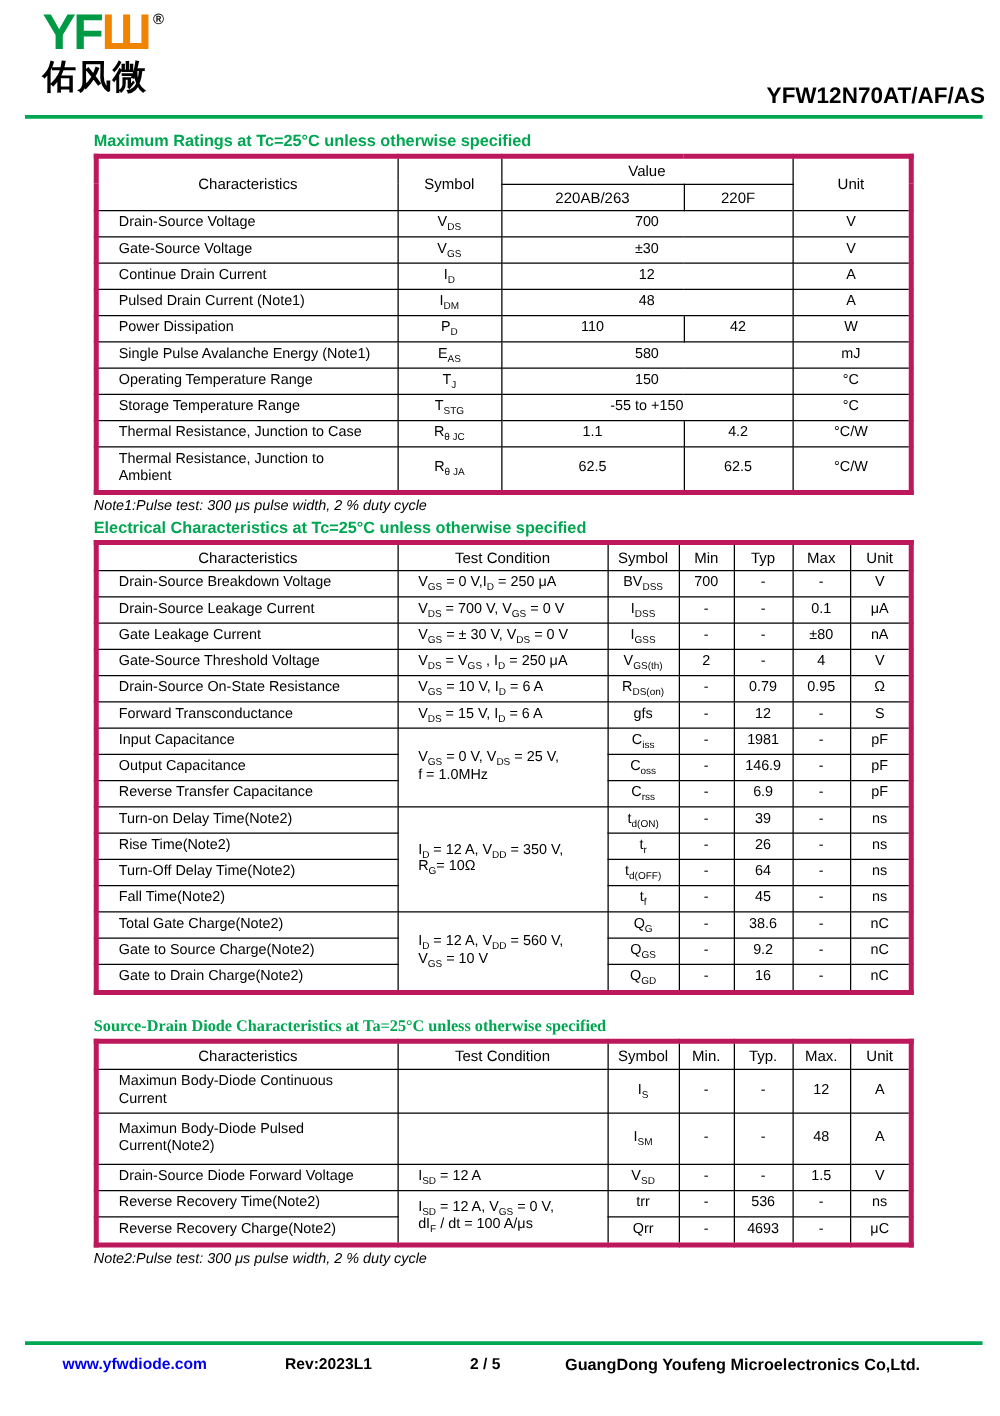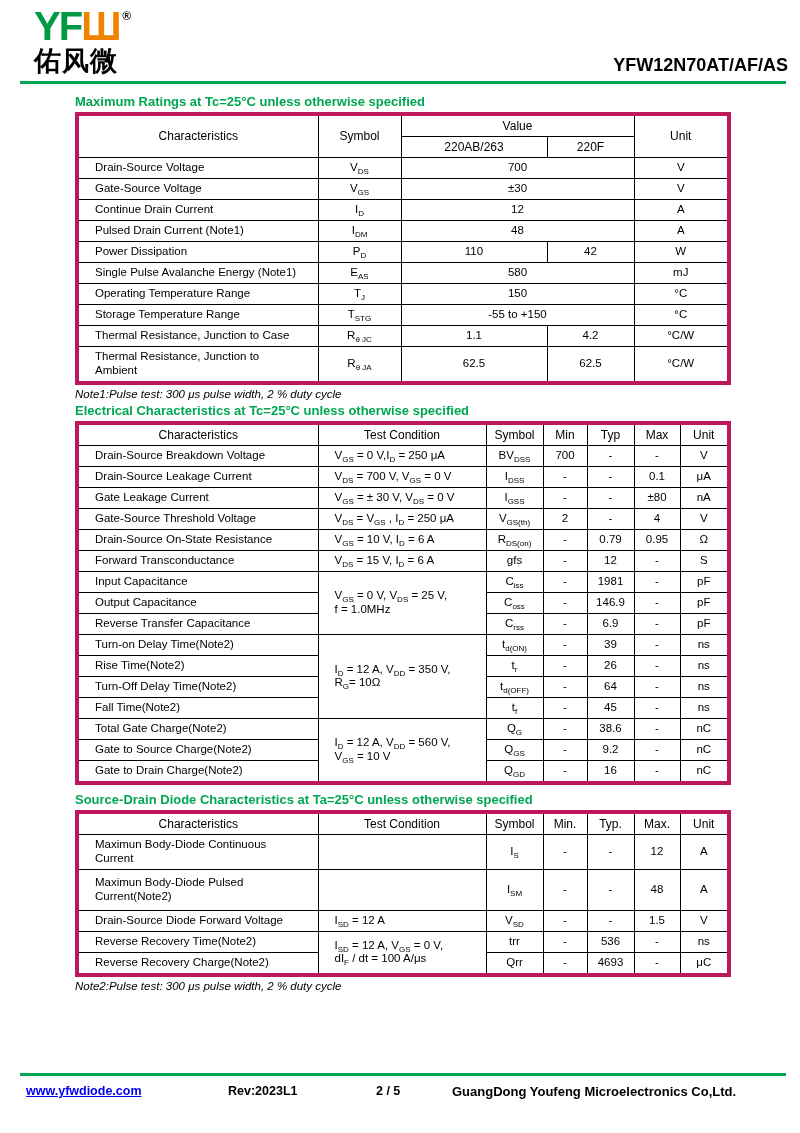--- a/index.html
+++ b/index.html
@@ -1,52 +1,52 @@
 <!DOCTYPE html>
 <html><head>
 <meta charset="utf-8">
 <style>
   html,body{margin:0;padding:0;}
   body{width:800px;height:1133px;background:#fff;color:#000;
        font-family:"Liberation Sans","DejaVu Sans",sans-serif;}
   .page{position:relative;width:800px;height:1133px;background:#fff;overflow:hidden;}
 
   
-  .header{position:relative;height:84px;padding-left:20px;}
+  .header{position:relative;height:95px;padding-left:20px;}
   .logo{position:absolute;left:34px;top:6px;line-height:1;}
   .logo-mark{font-size:40px;font-weight:bold;letter-spacing:-2px;line-height:1;}
   .logo-yf{color:#009A44;}
   .logo-u{color:#F08300;}
   .logo-reg{font-size:12px;font-weight:bold;color:#111;position:relative;top:-20px;left:3px;letter-spacing:0;}
   .logo-cn{font-size:27px;font-weight:bold;margin-top:2px;letter-spacing:1px;}
   .part-number{position:absolute;right:12px;bottom:8px;font-size:18px;font-weight:bold;}
   .header-line{position:absolute;left:20px;right:14px;bottom:0;height:3px;background:#00A651;}
 
   
   .section-title{margin:0 0 2px 75px;color:#00A651;font-size:13px;font-weight:bold;line-height:1.15;}
   .t1{margin-top:11px;}
   .t2{margin-top:2px;}
-  .t3{margin-top:8px;}
+  .t3{margin-top:18px;font-family:Liberation Serif, serif;}
   .note{margin:3px 0 2px 75px;font-size:11.5px;line-height:1.2;font-style:italic;}
 
   
   table.ds{border-collapse:collapse;table-layout:fixed;margin-left:75px;width:652px;
            border:4px solid #be185d;}
   .ds td{border:1px solid #000;font-size:11.5px;text-align:center;vertical-align:middle;
          padding:1px 3px;height:18px;line-height:1.18;overflow:hidden;}
   .ds td.left{text-align:left;padding-left:16px;}
   .ds td.hdr{font-size:12px;}
   .ds sub{font-size:8px;line-height:0;letter-spacing:0;}
   .ds td.tall{height:32px;}
   .ds td.tall2{height:38px;}
 
   
   .footer-line{position:absolute;left:20px;right:14px;top:1073px;height:3px;background:#00A651;}
   .footer{position:absolute;top:1084px;left:0;width:800px;height:20px;font-size:12.5px;font-weight:bold;}
-  .footer-url{position:absolute;left:26px;color:#0000EE;text-decoration:underline;cursor:pointer;}
+  .footer-url{position:absolute;left:50px;color:#0000EE;cursor:pointer;}
   .footer-rev{position:absolute;left:228px;}
   .footer-page{position:absolute;left:376px;}
   .footer-company{position:absolute;left:452px;font-size:13px;}
 </style>
 </head>
 <body>
 
 <div class="page">
 
   <div class="header">

